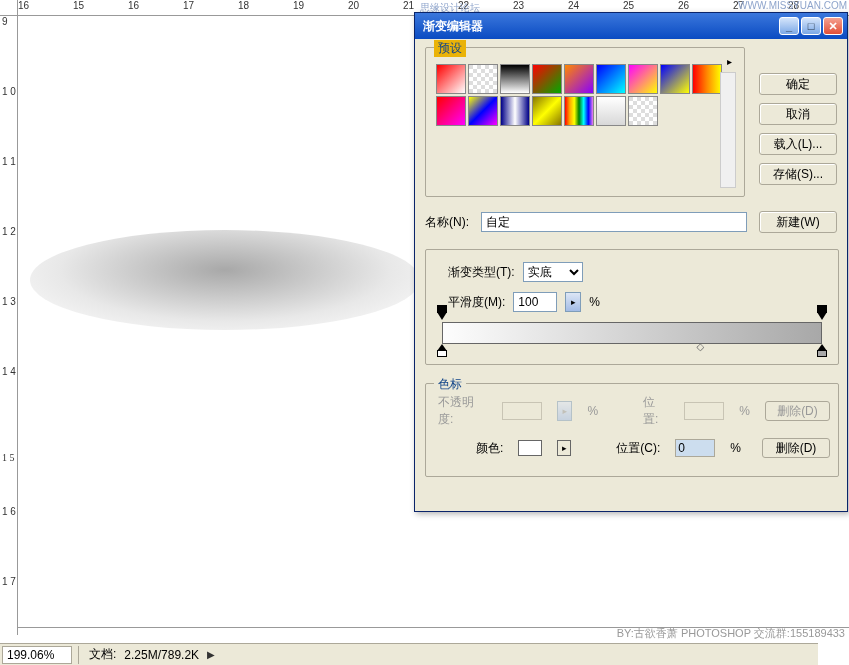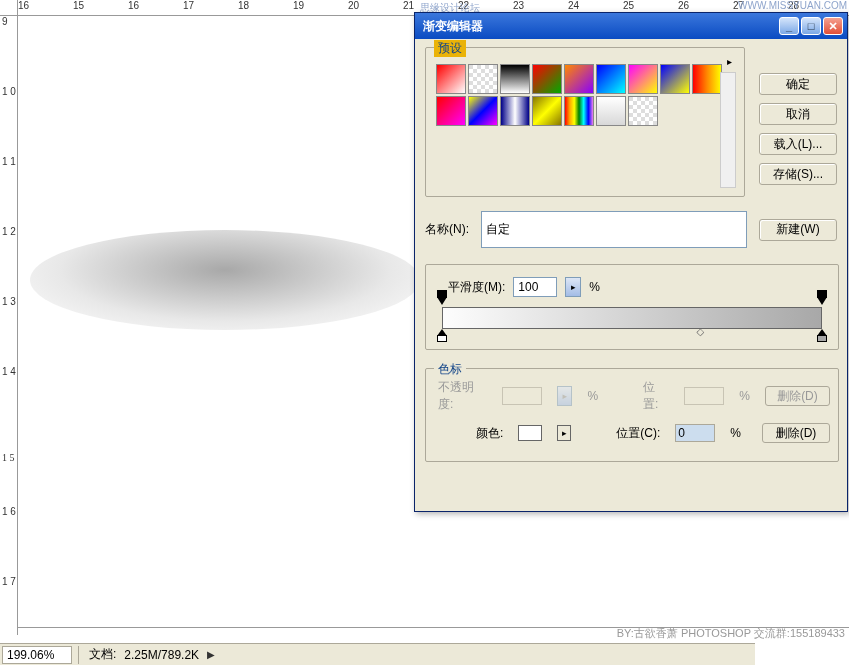--- a/index.html
+++ b/index.html
@@ -6,21 +6,21 @@
 body { width: 849px; height: 665px; background: #fff; position: relative; overflow: hidden; }
 
 .canvas-area { position: absolute; left: 0; top: 0; width: 849px; height: 665px; background: #fff; }
 .ruler-h { position: absolute; left: 18px; top: 0; height: 16px; right: 0; background: #fff; border-bottom: 1px solid #999; }
 .ruler-h .tick { position: absolute; top: 0; font-size: 10px; color: #333; }
 .ruler-v { position: absolute; left: 0; top: 16px; width: 18px; bottom: 30px; background: #fff; border-right: 1px solid #999; }
 .ruler-v .tick { position: absolute; left: 2px; font-size: 10px; color: #333; writing-mode: horizontal-tb; }
 .ruler-corner { position: absolute; left: 0; top: 0; width: 18px; height: 16px; background: #fff; border-right: 1px solid #999; border-bottom: 1px solid #999; }
 .ellipse-shape { position: absolute; left: 30px; top: 230px; width: 390px; height: 100px; border-radius: 50%; background: radial-gradient(ellipse at center 40%, #a8a8a8 0%, #e8e8e8 60%, #fdfdfd 95%); }
 
-.bottom-status { position: absolute; left: 0; bottom: 0; height: 22px; width: 755px; background: #ece9d8; border-top: 1px solid #aca899; display: flex; align-items: center; }
+.bottom-status { position: absolute; left: 0; bottom: 0; height: 22px; width: 818px; background: #ece9d8; border-top: 1px solid #aca899; display: flex; align-items: center; }
 .zoom-field { width: 70px; height: 18px; border: 1px solid #aca899; background: #fff; padding: 0 4px; margin-left: 2px; }
 .status-divider { width: 1px; height: 18px; background: #aca899; margin: 0 6px; }
 .doc-info { padding: 0 4px; }
 .status-arrow { margin-left: 4px; font-size: 10px; color: #333; }
 .ruler-below { position: absolute; left: 18px; bottom: 22px; right: 0; height: 16px; background: #fff; border-top: 1px solid #999; }
 
 .dialog { position: absolute; left: 414px; top: 12px; width: 434px; height: 500px; background: #ece9d8; border: 1px solid #0a246a; box-shadow: 2px 2px 6px rgba(0,0,0,0.3); }
 .titlebar { height: 26px; background: linear-gradient(to bottom, #3b77dc, #0a4bc2); display: flex; align-items: center; padding: 0 4px; color: #fff; font-weight: bold; }
 .titlebar-text { flex: 1; padding-left: 4px; }
 .titlebar-btn { width: 20px; height: 18px; background: linear-gradient(#d5e5fb, #7ba8e6); border: 1px solid #fff; border-radius: 3px; margin-left: 2px; display: flex; align-items: center; justify-content: center; font-size: 11px; color: #234; }
@@ -33,21 +33,21 @@
 .presets-scrollbar { position: absolute; right: 8px; top: 24px; bottom: 8px; width: 16px; background: #f0f0f0; border: 1px solid #ccc; }
 
 .preset-grid { display: flex; flex-wrap: wrap; gap: 2px; padding: 6px 2px 2px; }
 .preset-swatch { width: 30px; height: 30px; border: 1px solid #888; }
 .preset-menu { position: absolute; right: 12px; top: 8px; font-size: 10px; }
 
 .side-buttons { position: absolute; right: 10px; top: 34px; display: flex; flex-direction: column; gap: 8px; }
 .ps-btn { width: 78px; height: 22px; background: #ece9d8; border: 1px solid #aca899; border-radius: 3px; display: flex; align-items: center; justify-content: center; cursor: pointer; box-shadow: inset 1px 1px 0 #fff; }
 
 .name-row { display: flex; align-items: center; gap: 12px; margin-top: 14px; }
-.name-input { flex: 1; height: 37px; border: 1px solid #7f9db9; background: #fff; padding: 0 4px; width: 240px; }
+.name-input { flex: 1; height: 20px; border: 1px solid #7f9db9; background: #fff; padding: 0 4px; width: 240px; }
 .name-row .ps-btn { width: 78px; }
 
 .gtype-group { border: 1px solid #aca899; border-radius: 2px; margin-top: 16px; padding: 12px 10px 16px; position: relative; width: 414px; }
 .gtype-row { display: flex; align-items: center; gap: 8px; margin-bottom: 10px; padding-left: 12px; }
 .gtype-select { width: 60px; height: 20px; border: 1px solid #7f9db9; background: #fff; }
 .smooth-input { width: 44px; height: 20px; border: 1px solid #7f9db9; background: #fff; padding: 0 4px; text-align: left; }
 .step-btn { width: 16px; height: 20px; background: linear-gradient(#dde6f5,#a3bce6); border: 1px solid #7f9db9; display: flex; align-items: center; justify-content: center; font-size: 9px; }
 
 .gradient-bar-area { position: relative; margin: 6px 6px 4px; }
 .gradient-bar { height: 22px; border: 1px solid #666; background: linear-gradient(to right, #fdfdfd, #a8a8a8); position: relative; }
@@ -170,20 +170,26 @@
     </div>
 
     <div class="name-row">
       <span>名称(N):</span>
       <input class="name-input" value="自定" style="">
       <div class="ps-btn">新建(W)</div>
     </div>
 
     <div class="gtype-group">
       <div class="gtype-row">
+        <span>渐变类型(T):</span>
+        <select class="gtype-select">
+          <option>实底</option>
+        </select>
+      </div>
+      <div class="gtype-row">
         <span>平滑度(M):</span>
         <input class="smooth-input" value="100" style="">
         <div class="step-btn">▸</div>
         <span>%</span>
       </div>
 
       <div class="gradient-bar-area">
         <div class="opacity-stop" style="left:-5px"></div>
         <div class="opacity-stop" style="right:-5px"></div>
         <div class="gradient-bar"></div>

